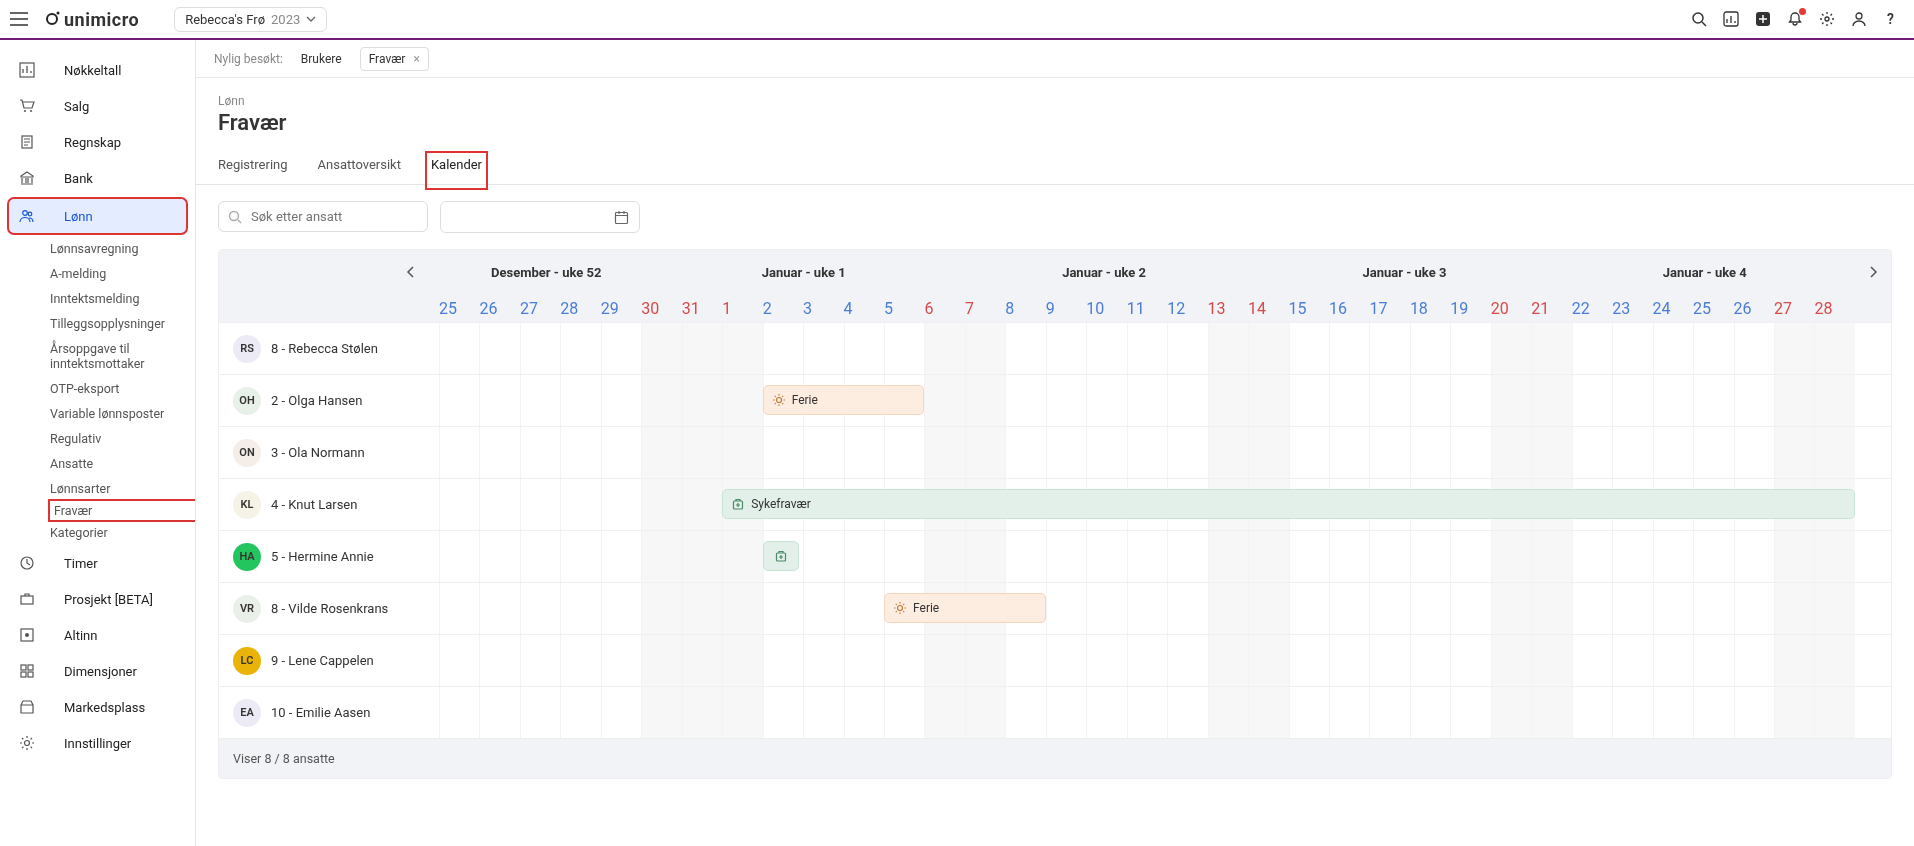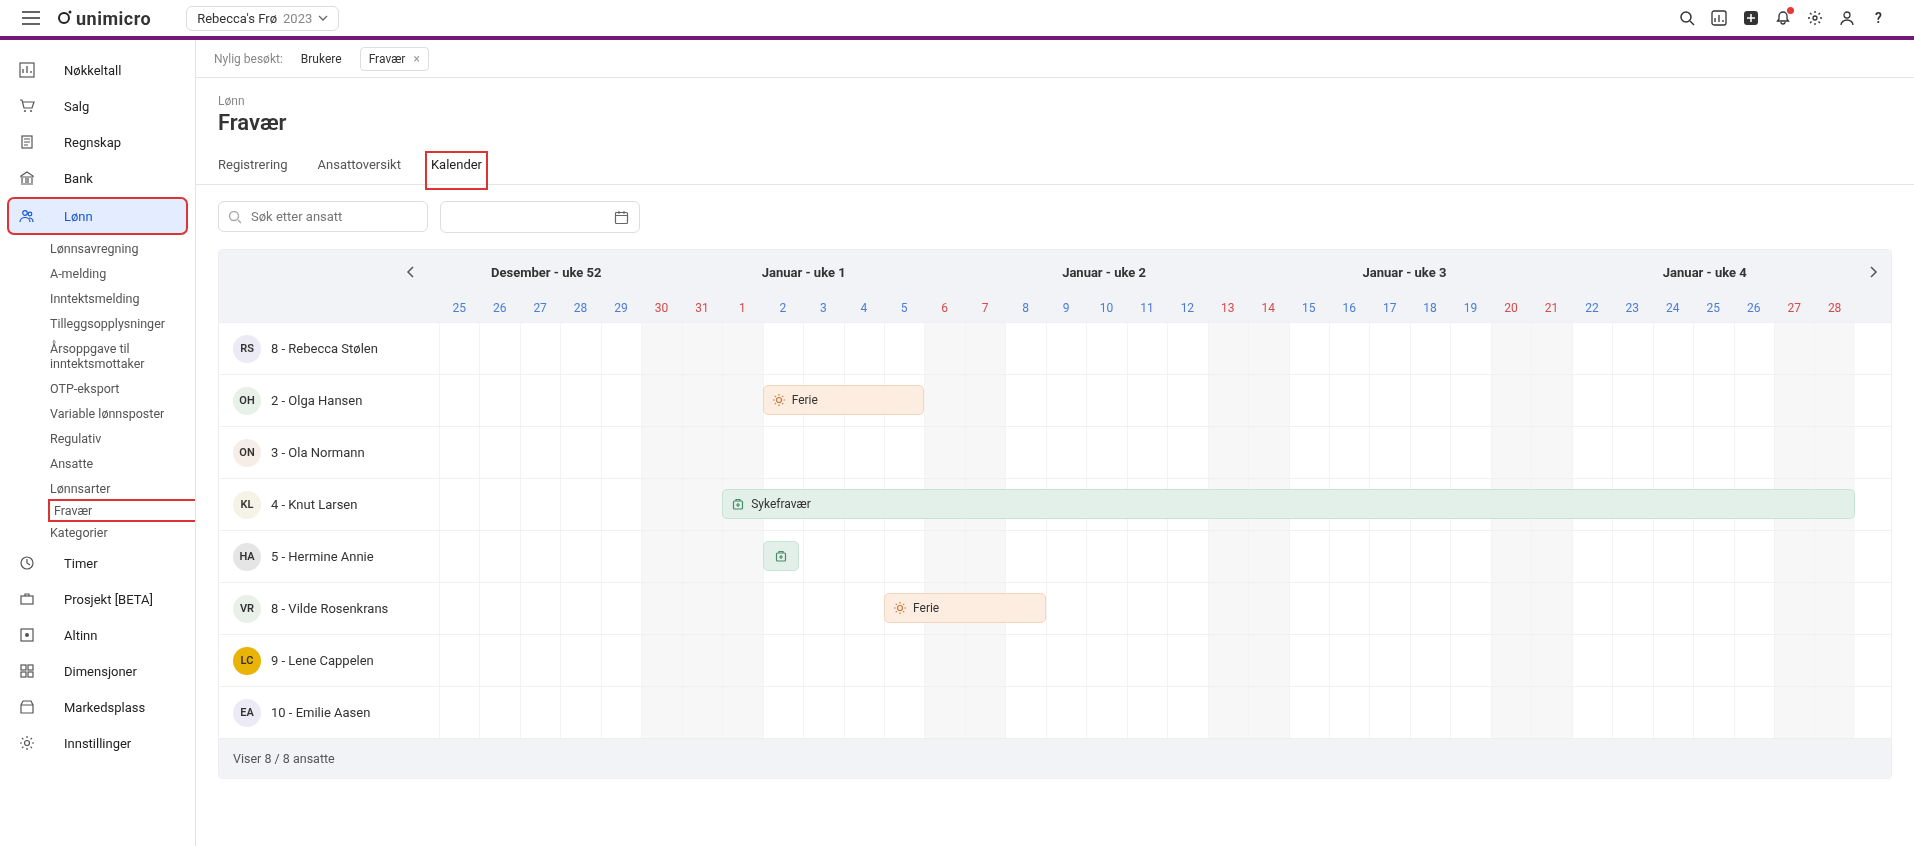--- a/index.html
+++ b/index.html
@@ -1,20 +1,20 @@
 <!DOCTYPE html>
 <html><head>
 <meta charset="utf-8">
 <style>
 * { margin: 0; padding: 0; box-sizing: border-box; font-family: -apple-system, BlinkMacSystemFont, 'Segoe UI', Roboto, sans-serif; }
 body { background: #fff; color: #333; font-size: 13px; width: 1914px; height: 846px; overflow: hidden; }
 .app { display: flex; height: 100%; flex-direction: column; }
 
 
-.topbar { display: flex; align-items: center; height: 40px; border-bottom: 4px solid #701a75; padding: 0 16px; justify-content: space-between; }
+.topbar { display: flex; align-items: center; height: 40px; border-bottom: 2px solid #701a75; padding: 0 4px; justify-content: space-between; }
 .menu-btn { width: 30px; height: 30px; display:flex; align-items:center; justify-content:center; cursor:pointer; }
 .logo { font-weight: 700; font-size: 18px; margin-left: 10px; letter-spacing: .5px; display:flex; align-items:center; gap:4px; }
 .company-selector { margin-left: 35px; border: 1px solid #ddd; border-radius: 6px; padding: 4px 10px; display:flex; align-items:center; gap:6px; font-size:13px; cursor:pointer; }
 .company-selector .year { color: #888; }
 .topbar-icons { margin-left:auto; display:flex; align-items:center; gap:14px; padding-right:10px; }
 .topbar-icons .icon { width:18px; height:18px; display:flex; align-items:center; justify-content:center; cursor:pointer; }
 .notif-dot { position:relative; }
 .notif-dot::after { content:''; position:absolute; top:-2px; right:-2px; width:7px; height:7px; background:#e53935; border-radius:50%; }
 
 
@@ -54,21 +54,21 @@
 .cal-header { background:#f1f3f6; }
 .cal-weeks { display:flex; align-items:center; height:44px; }
 .cal-arrows { width:220px; display:flex; justify-content:flex-end; padding-right:20px; }
 .cal-arrow { cursor:pointer; color:#666; }
 .cal-arrow.right { margin-left:auto; margin-right:10px; }
 .cal-week-labels { flex:1; display:flex; }
 .cal-week-label { text-align:center; font-weight:700; font-size:13px; color:#333; }
 .cal-days-row { display:flex; height:28px; align-items:center; }
 .cal-days-spacer { width:220px; display:flex; justify-content:flex-end; padding-right:20px; }
 .cal-days { flex:1; display:flex; }
-.cal-day { flex:1; text-align:center; font-size:12px; }
+.cal-day { flex:1; font-size:16px; }
 .cal-day.blue { color:#4a7dd6; }
 .cal-day.red { color:#d64a4a; }
 .cal-right-arrow-cell { width:36px; display:flex; align-items:center; justify-content:center; }
 
 .cal-body-row { display:flex; height:52px; border-top:1px solid #f0f0f0; position:relative; }
 .cal-emp { width:220px; display:flex; align-items:center; gap:10px; padding-left:14px; }
 .avatar { width:28px; height:28px; border-radius:50%; display:flex; align-items:center; justify-content:center; font-size:11px; font-weight:600; }
 .cal-cells { flex:1; display:flex; position:relative; }
 .cal-cell { flex:1; border-left:1px solid #f3f3f3; }
 .cal-cell.weekend { background:#f7f7f8; }
@@ -563,21 +563,21 @@
                     <rect x="2.5" y="4" width="9" height="8" rx="1" fill="none" stroke="#4a8a66" stroke-width="1.2"></rect>
                     <path d="M5 4V2.5h4V4 M7 6v4M5 8h4" stroke="#4a8a66" stroke-width="1.2" fill="none"></path>
                   </svg>
                   <span>Sykefravær</span>
                 </div>
               </div>
               <div class="cal-right-spacer"></div>
             </div>
             <div class="cal-body-row">
               <div class="cal-emp">
-                <div class="avatar" style="background:#e5e5e5">HA</div>
+                <div class="avatar" style="background:#22c55e">HA</div>
                 <span>5 - Hermine Annie</span>
               </div>
               <div class="cal-cells">
                 <div class="cal-cell"></div>
                 <div class="cal-cell"></div>
                 <div class="cal-cell"></div>
                 <div class="cal-cell"></div>
                 <div class="cal-cell"></div>
                 <div class="cal-cell weekend"></div>
                 <div class="cal-cell weekend"></div>

